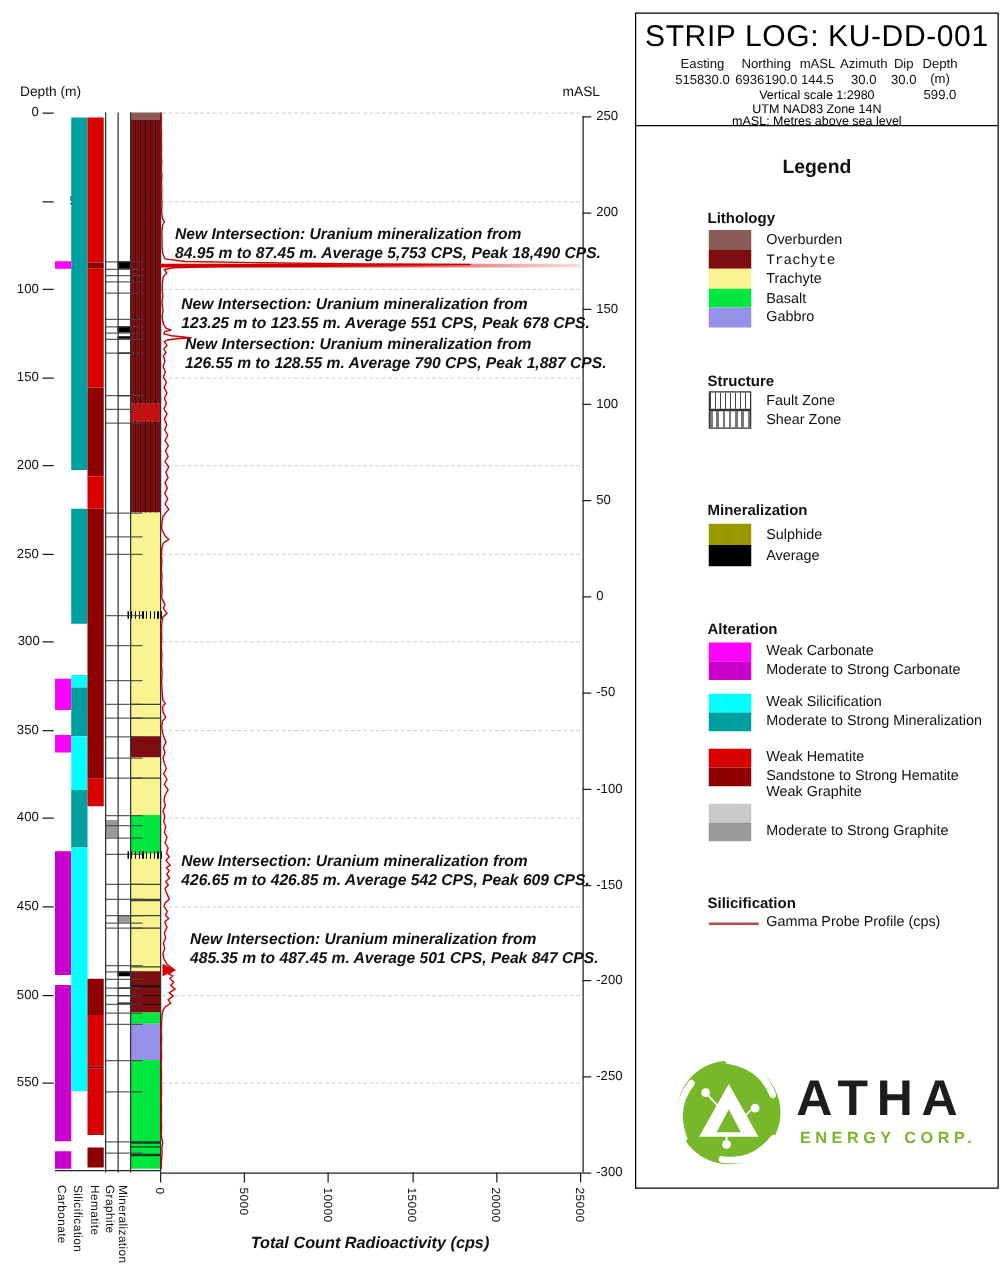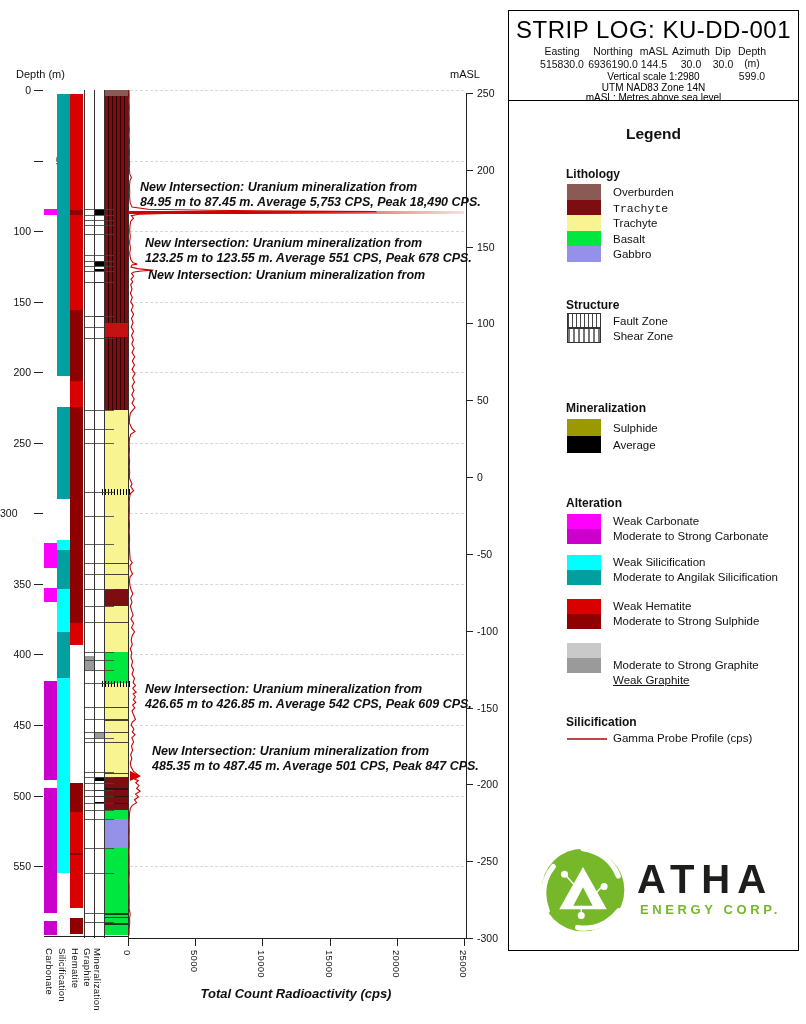--- a/index.html
+++ b/index.html
@@ -65,21 +65,21 @@
         <div class="tick-line" style="left: 34px; top: 301.65px; width: 9px; height: 1px;"></div>
         <div class="tick-label" style="left: 0px; top: 295.65px; width: 31px; text-align: right;">150</div>
         <div class="grid" style="left: 130px; top: 372.2px; width: 334px;"></div>
         <div class="tick-line" style="left: 34px; top: 372.2px; width: 9px; height: 1px;"></div>
         <div class="tick-label" style="left: 0px; top: 366.2px; width: 31px; text-align: right;">200</div>
         <div class="grid" style="left: 130px; top: 442.75px; width: 334px;"></div>
         <div class="tick-line" style="left: 34px; top: 442.75px; width: 9px; height: 1px;"></div>
         <div class="tick-label" style="left: 0px; top: 436.75px; width: 31px; text-align: right;">250</div>
         <div class="grid" style="left: 130px; top: 513.3px; width: 334px;"></div>
         <div class="tick-line" style="left: 34px; top: 513.3px; width: 9px; height: 1px;"></div>
-        <div class="tick-label" style="left: 0px; top: 507.3px; width: 46px; text-align: left;">300</div>
+        <div class="tick-label" style="left: 0px; top: 507.3px; width: 46px; text-align: center;">300</div>
         <div class="grid" style="left: 130px; top: 583.85px; width: 334px;"></div>
         <div class="tick-line" style="left: 34px; top: 583.85px; width: 9px; height: 1px;"></div>
         <div class="tick-label" style="left: 0px; top: 577.85px; width: 31px; text-align: right;">350</div>
         <div class="grid" style="left: 130px; top: 654.4px; width: 334px;"></div>
         <div class="tick-line" style="left: 34px; top: 654.4px; width: 9px; height: 1px;"></div>
         <div class="tick-label" style="left: 0px; top: 648.4px; width: 31px; text-align: right;">400</div>
         <div class="grid" style="left: 130px; top: 724.95px; width: 334px;"></div>
         <div class="tick-line" style="left: 34px; top: 724.95px; width: 9px; height: 1px;"></div>
         <div class="tick-label" style="left: 0px; top: 718.95px; width: 31px; text-align: right;">450</div>
         <div class="grid" style="left: 130px; top: 795.5px; width: 334px;"></div>
@@ -255,20 +255,21 @@
           <div>New Intersection: Uranium mineralization from</div>
           <div>84.95 m to 87.45 m. Average 5,753 CPS, Peak 18,490 CPS.</div>
         </div>
         <div class="leader" style="left: 128px; top: 210.628px; width: 336px;"></div>
         <div class="ann" style="left: 145px; top: 236px;">
           <div>New Intersection: Uranium mineralization from</div>
           <div>123.25 m to 123.55 m. Average 551 CPS, Peak 678 CPS.</div>
         </div>
         <div class="ann" style="left: 148px; top: 268px;">
           <div>New Intersection: Uranium mineralization from</div>
+          <div>126.55 m to 128.55 m. Average 790 CPS, Peak 1,887 CPS.</div>
         </div>
         <div class="ann" style="left: 145px; top: 682px;">
           <div>New Intersection: Uranium mineralization from</div>
           <div>426.65 m to 426.85 m. Average 542 CPS, Peak 609 CPS.</div>
         </div>
         <div class="ann" style="left: 152px; top: 744px;">
           <div>New Intersection: Uranium mineralization from</div>
           <div>485.35 m to 487.45 m. Average 501 CPS, Peak 847 CPS.</div>
         </div>
         <div class="arrow" style="left: 130px; top: 771.169px;"></div>
@@ -334,28 +335,28 @@
         <div class="sw" style="top: 425px; height: 17px; background: rgb(0, 0, 0);"></div>
         <div class="sw-label" style="top: 428px;">Average</div>
         <div class="sec-h" style="top: 485px;">Alteration</div>
         <div class="sw" style="top: 503px; height: 15px; background: rgb(255, 0, 255);"></div>
         <div class="sw" style="top: 518px; height: 15px; background: rgb(204, 0, 204);"></div>
         <div class="sw-label" style="top: 504px;">Weak Carbonate</div>
         <div class="sw-label" style="top: 519px;">Moderate to Strong Carbonate</div>
         <div class="sw" style="top: 544px; height: 15px; background: rgb(0, 255, 255);"></div>
         <div class="sw" style="top: 559px; height: 15px; background: rgb(0, 159, 160);"></div>
         <div class="sw-label" style="top: 545px;">Weak Silicification</div>
-        <div class="sw-label" style="top: 560px;">Moderate to Angilak Silicification</div>
+        <div class="sw-label" style="top: 560px;">Moderate to Strong Mineralization</div>
         <div class="sw" style="top: 588px; height: 15px; background: rgb(217, 0, 0);"></div>
         <div class="sw" style="top: 603px; height: 15px; background: rgb(143, 0, 0);"></div>
         <div class="sw-label" style="top: 589px;">Weak Hematite</div>
-        <div class="sw-label" style="top: 604px;">Moderate to Strong Sulphide</div>
+        <div class="sw-label" style="top: 604px;">Sandstone to Strong Hematite</div>
         <div class="sw" style="top: 632px; height: 15px; background: rgb(201, 201, 201);"></div>
         <div class="sw" style="top: 647px; height: 15px; background: rgb(154, 154, 154);"></div>
-        <div class="sw-label" style="top: 663px; text-decoration: underline;">Weak Graphite</div>
+        <div class="sw-label" style="top: 617px;">Weak Graphite</div>
         <div class="sw-label" style="top: 648px;">Moderate to Strong Graphite</div>
         <div class="sec-h" style="top: 704px;">Silicification</div>
         <div class="" style="position: absolute; left: 58px; top: 727px; width: 40px; height: 2px; background: rgb(185, 74, 72);"></div>
         <div class="sw-label" style="top: 721px;">Gamma Probe Profile (cps)</div>
       </div>
     <div id="logo">
       <svg id="logo-icon" width="88" height="88" viewBox="0 0 100 100">
         <circle cx="50" cy="50" r="47" fill="#76b82a"></circle>
         <g stroke="#ffffff" stroke-width="6" fill="none" stroke-linecap="round">
           <path d="M50 3 Q80 8 90 34"></path>

